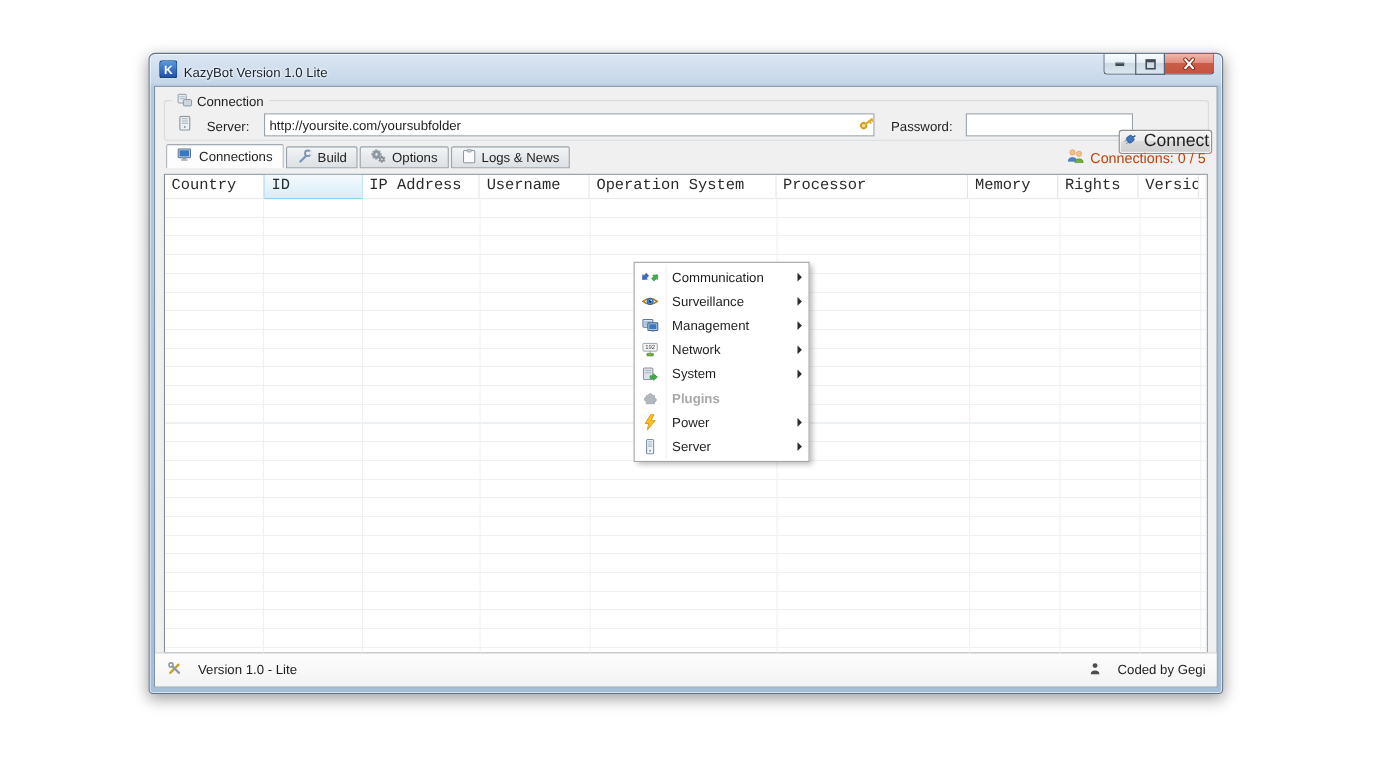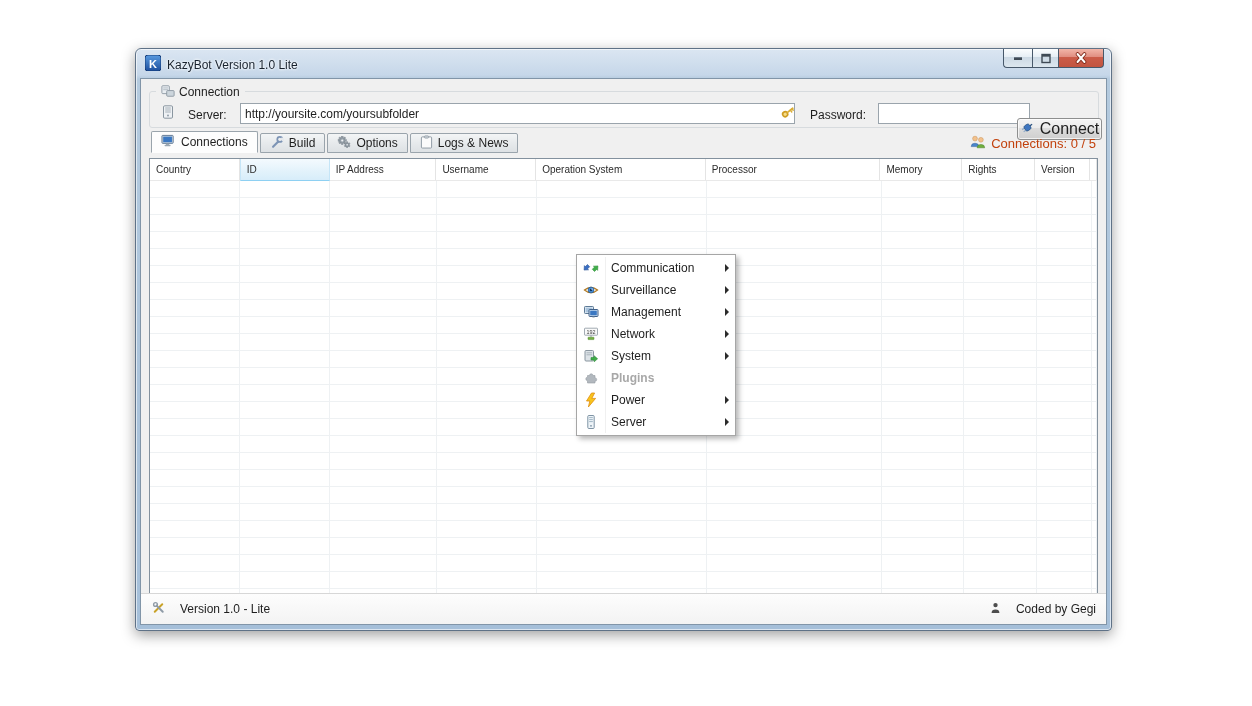--- a/index.html
+++ b/index.html
@@ -72,42 +72,42 @@
   .counter { position:absolute; right:10px; top:55px; display:flex; align-items:center; gap:5px;
              font-size:13px; color:#c2410c; }
 
   
   .listview {
     position:absolute; left:8px; top:79px; width:949px; height:436px;
     background:#fff; border:1px solid #83919e;
   }
   .lv-header { display:flex; height:22px; background:#fff; border-bottom:1px solid #e9e9e9; }
   .hcell {
-    font-size:10px; color:#2b2b2b; line-height:21px; padding-left:6px;
-    border-right:1px solid #e4e4e4; overflow:hidden; white-space:nowrap; cursor:default;
+    font-size:14px; color:#2b2b2b; line-height:21px; padding-left:6px;
+    border-right:1px solid #e4e4e4; overflow:hidden; white-space:nowrap; cursor:default;font-family:Liberation Mono, monospace;
   }
   .hcell.sorted {
     background:linear-gradient(180deg,#f4fafe 0%,#e2f2fb 60%,#d7edfa 100%);
     border-left:1px solid #c5e5f7; border-right:1px solid #c5e5f7;
     border-bottom:1px solid #8ed0f2; margin-bottom:-1px;
   }
   .c0{width:90px}.c1{width:90px}.c2{width:107px}.c3{width:100px}.c4{width:170px}
   .c5{width:175px}.c6{width:82px}.c7{width:73px}.c8{width:55px}.cf{flex:1}
   .lv-body {
     position:relative; height:413px;
     background-image:repeating-linear-gradient(180deg, transparent 0px, transparent 16px, #eef1f3 16px, #eef1f3 17px);
   }
   .vlines { position:absolute; inset:0; display:flex; pointer-events:none; }
   .vlines div { border-right:1px solid #eef1f3; }
 
   
   .ctxmenu {
     position:absolute; left:435px; top:159px; width:160px;
     background:#ffffff; border:1px solid #a6a6a6; padding:2px 0;
-    box-shadow:3px 3px 5px rgba(0,0,0,0.28); z-index:20;margin-top:16px;
+    box-shadow:3px 3px 5px rgba(0,0,0,0.28); z-index:20;
   }
   .ctxmenu::before {
     content:""; position:absolute; left:28px; top:2px; bottom:2px; width:1px; background:#f0f0f0;
   }
   .mi { height:22px; display:flex; align-items:center; cursor:default; position:relative; }
   .mi .mi-icon { width:28px; display:flex; justify-content:center; align-items:center; }
   .mi .mi-label { flex:1; font-size:12px; color:#1e1e1e; padding-left:6px; }
   .mi .mi-arrow { width:16px; display:flex; justify-content:center; align-items:center; }
   .mi .mi-arrow i { width:0; height:0; border-left:4px solid #2b2b2b;
                     border-top:4px solid transparent; border-bottom:4px solid transparent; }

